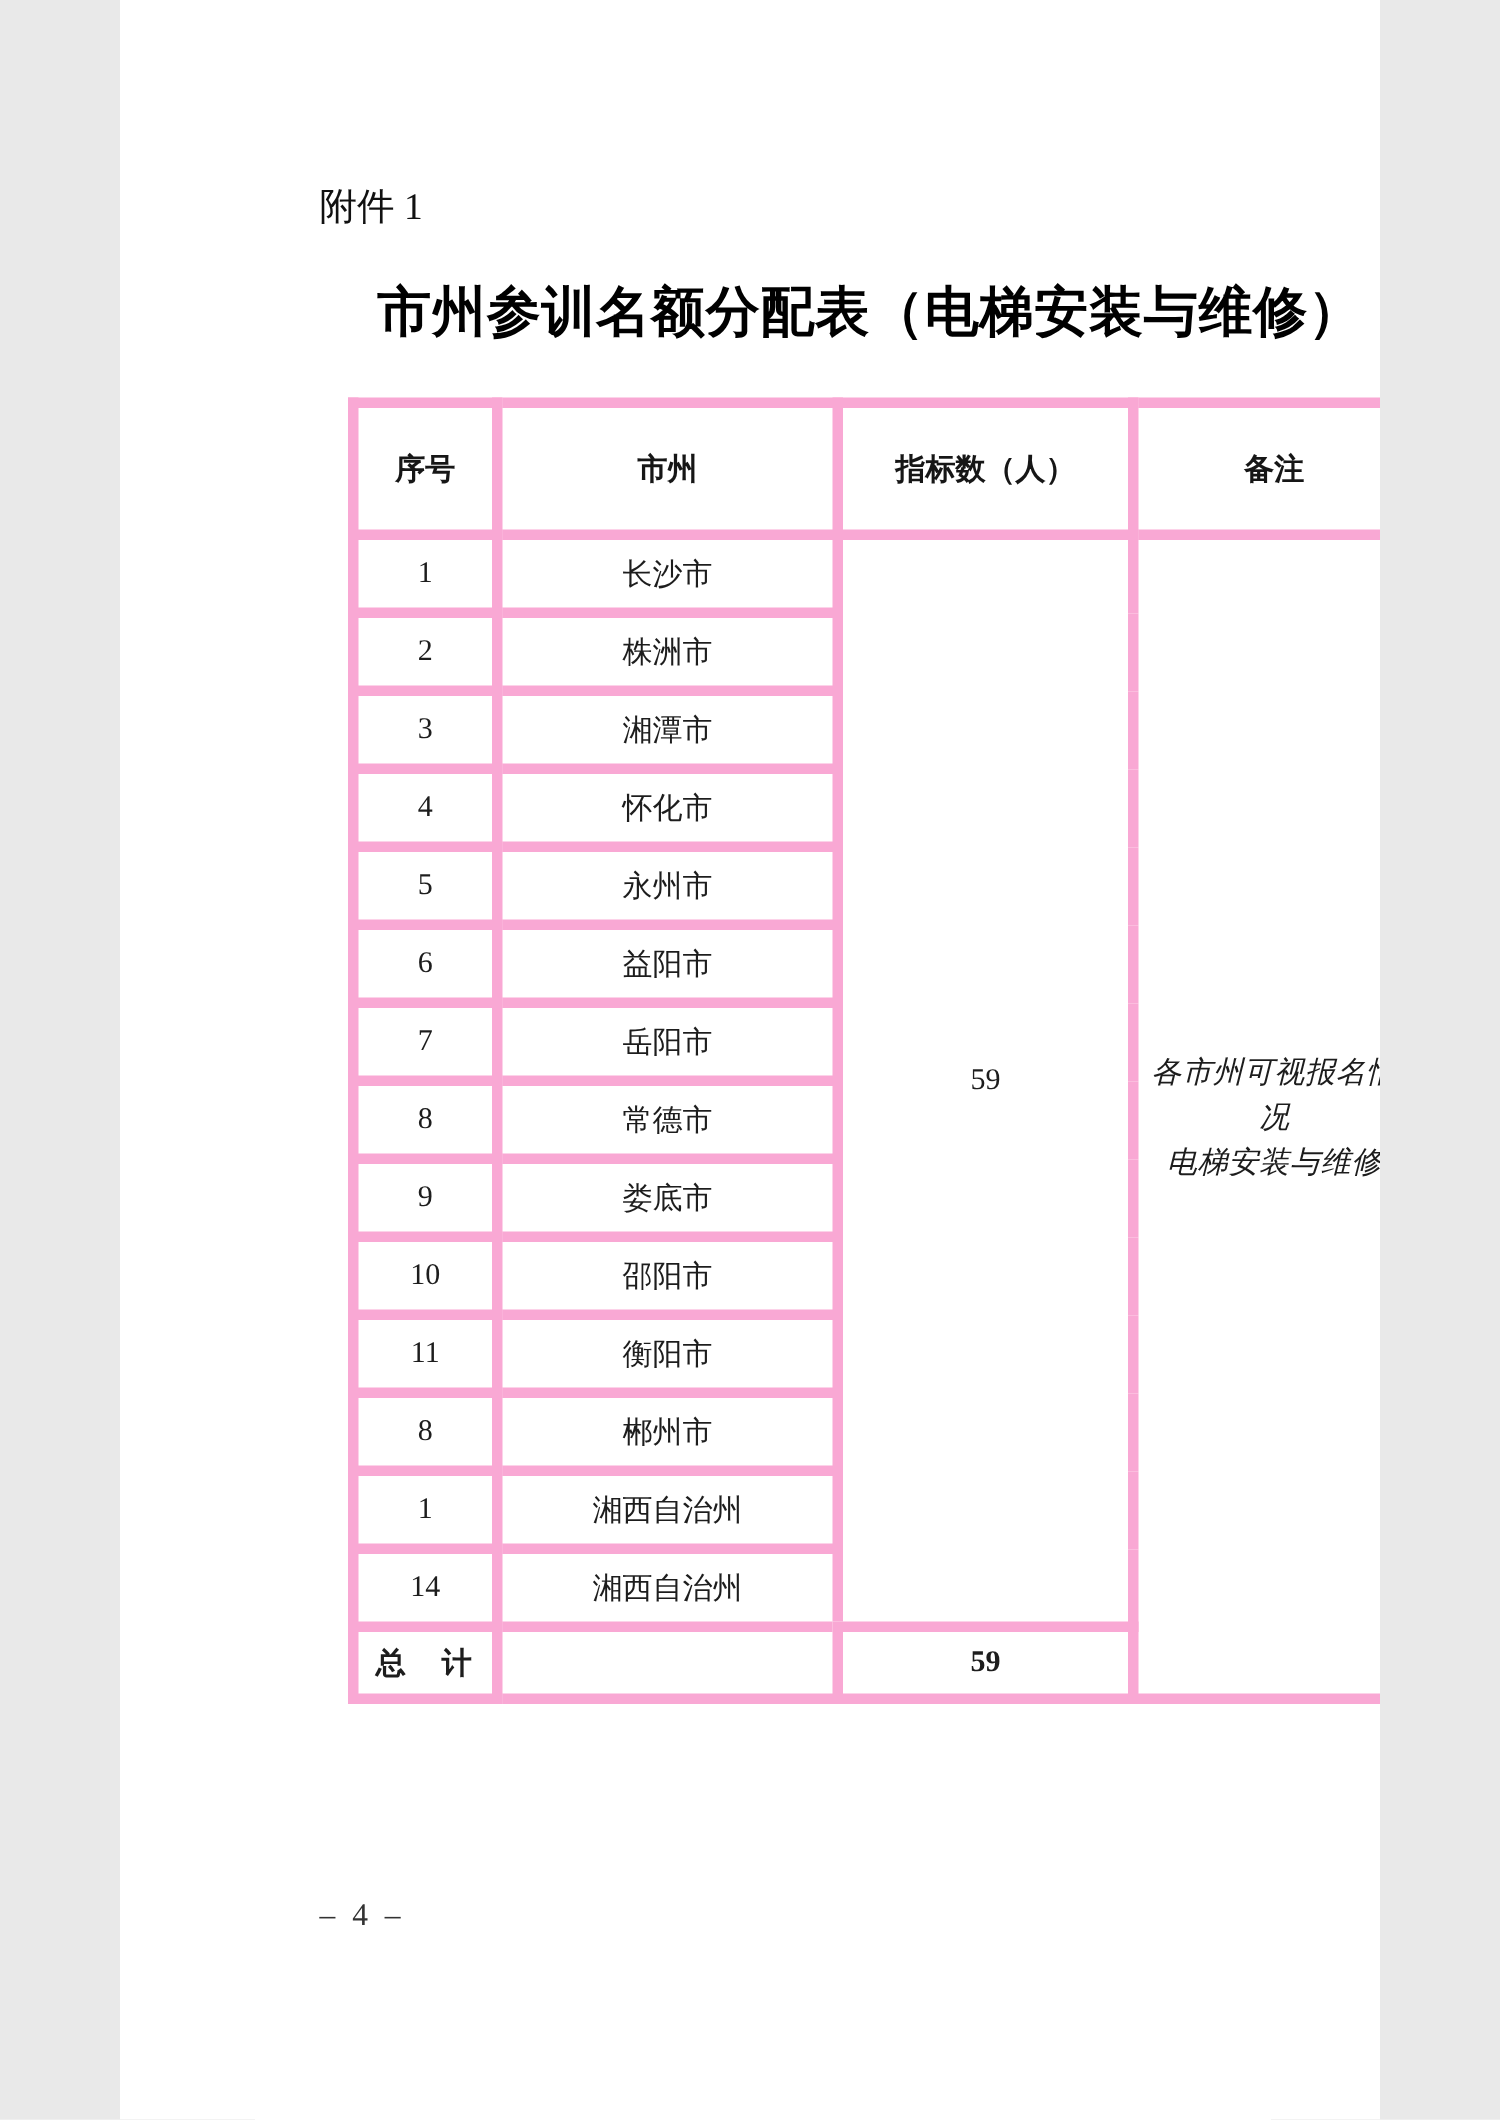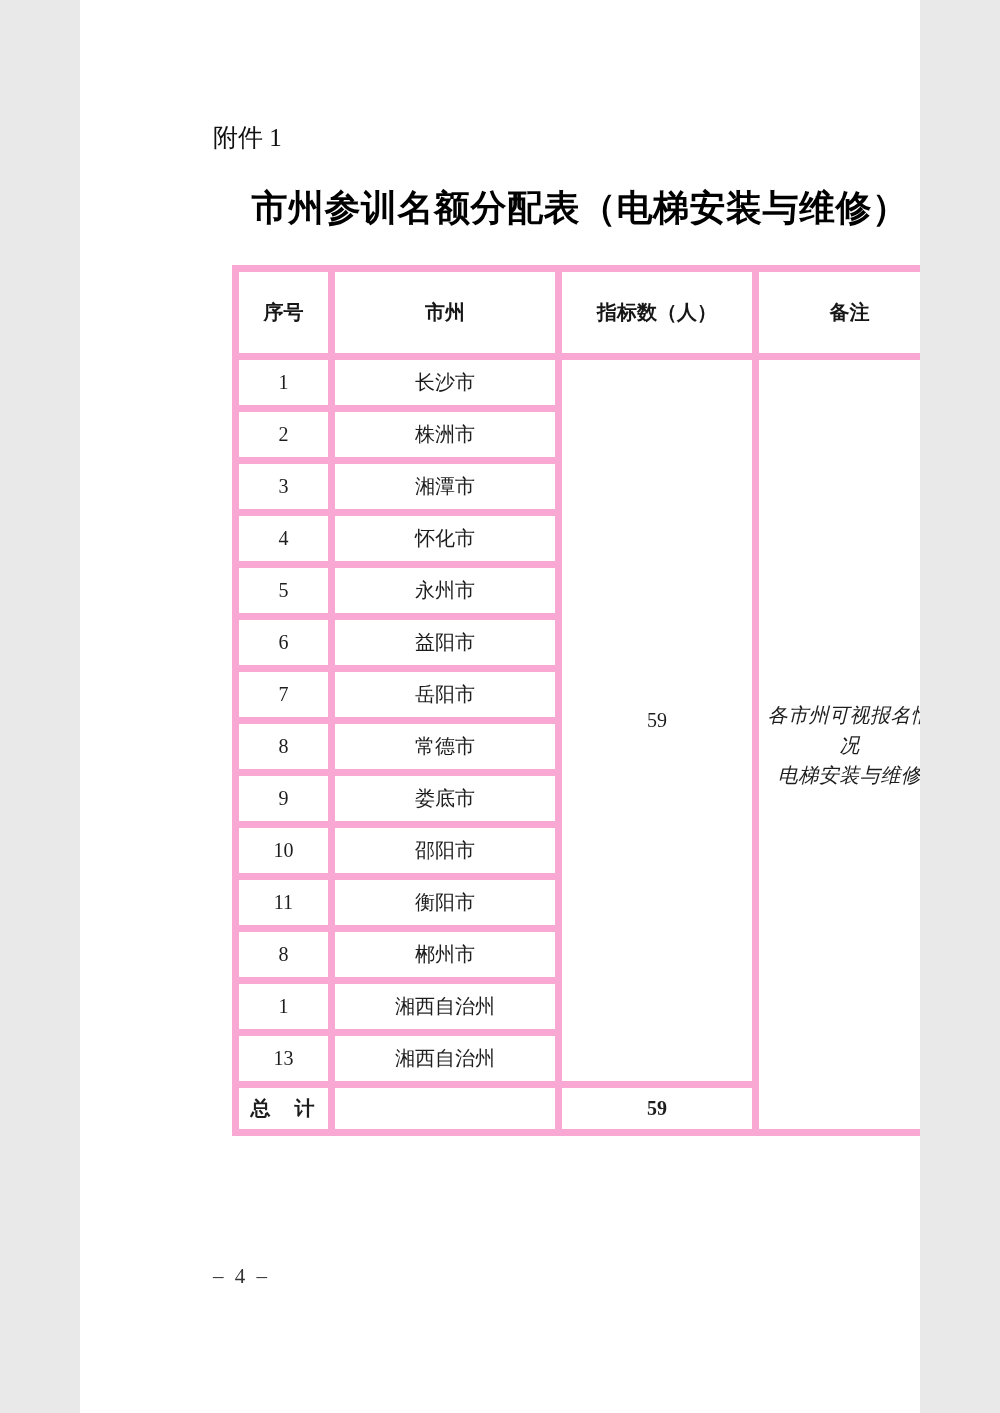--- a/index.html
+++ b/index.html
@@ -165,21 +165,21 @@
         </tr>
         <tr>
           <td>8</td>
           <td>郴州市</td>
         </tr>
         <tr>
           <td>1</td>
           <td>湘西自治州</td>
         </tr>
         <tr>
-          <td>13</td>
+          <td>14</td>
           <td>湘西自治州</td>
         </tr>
         <tr class="total-row" id="total-row">
         <td class="total-label">总　计</td>
         <td></td>
         <td class="c-quota total-quota">59</td>
       </tr>
     </tbody>
   </table>
 

